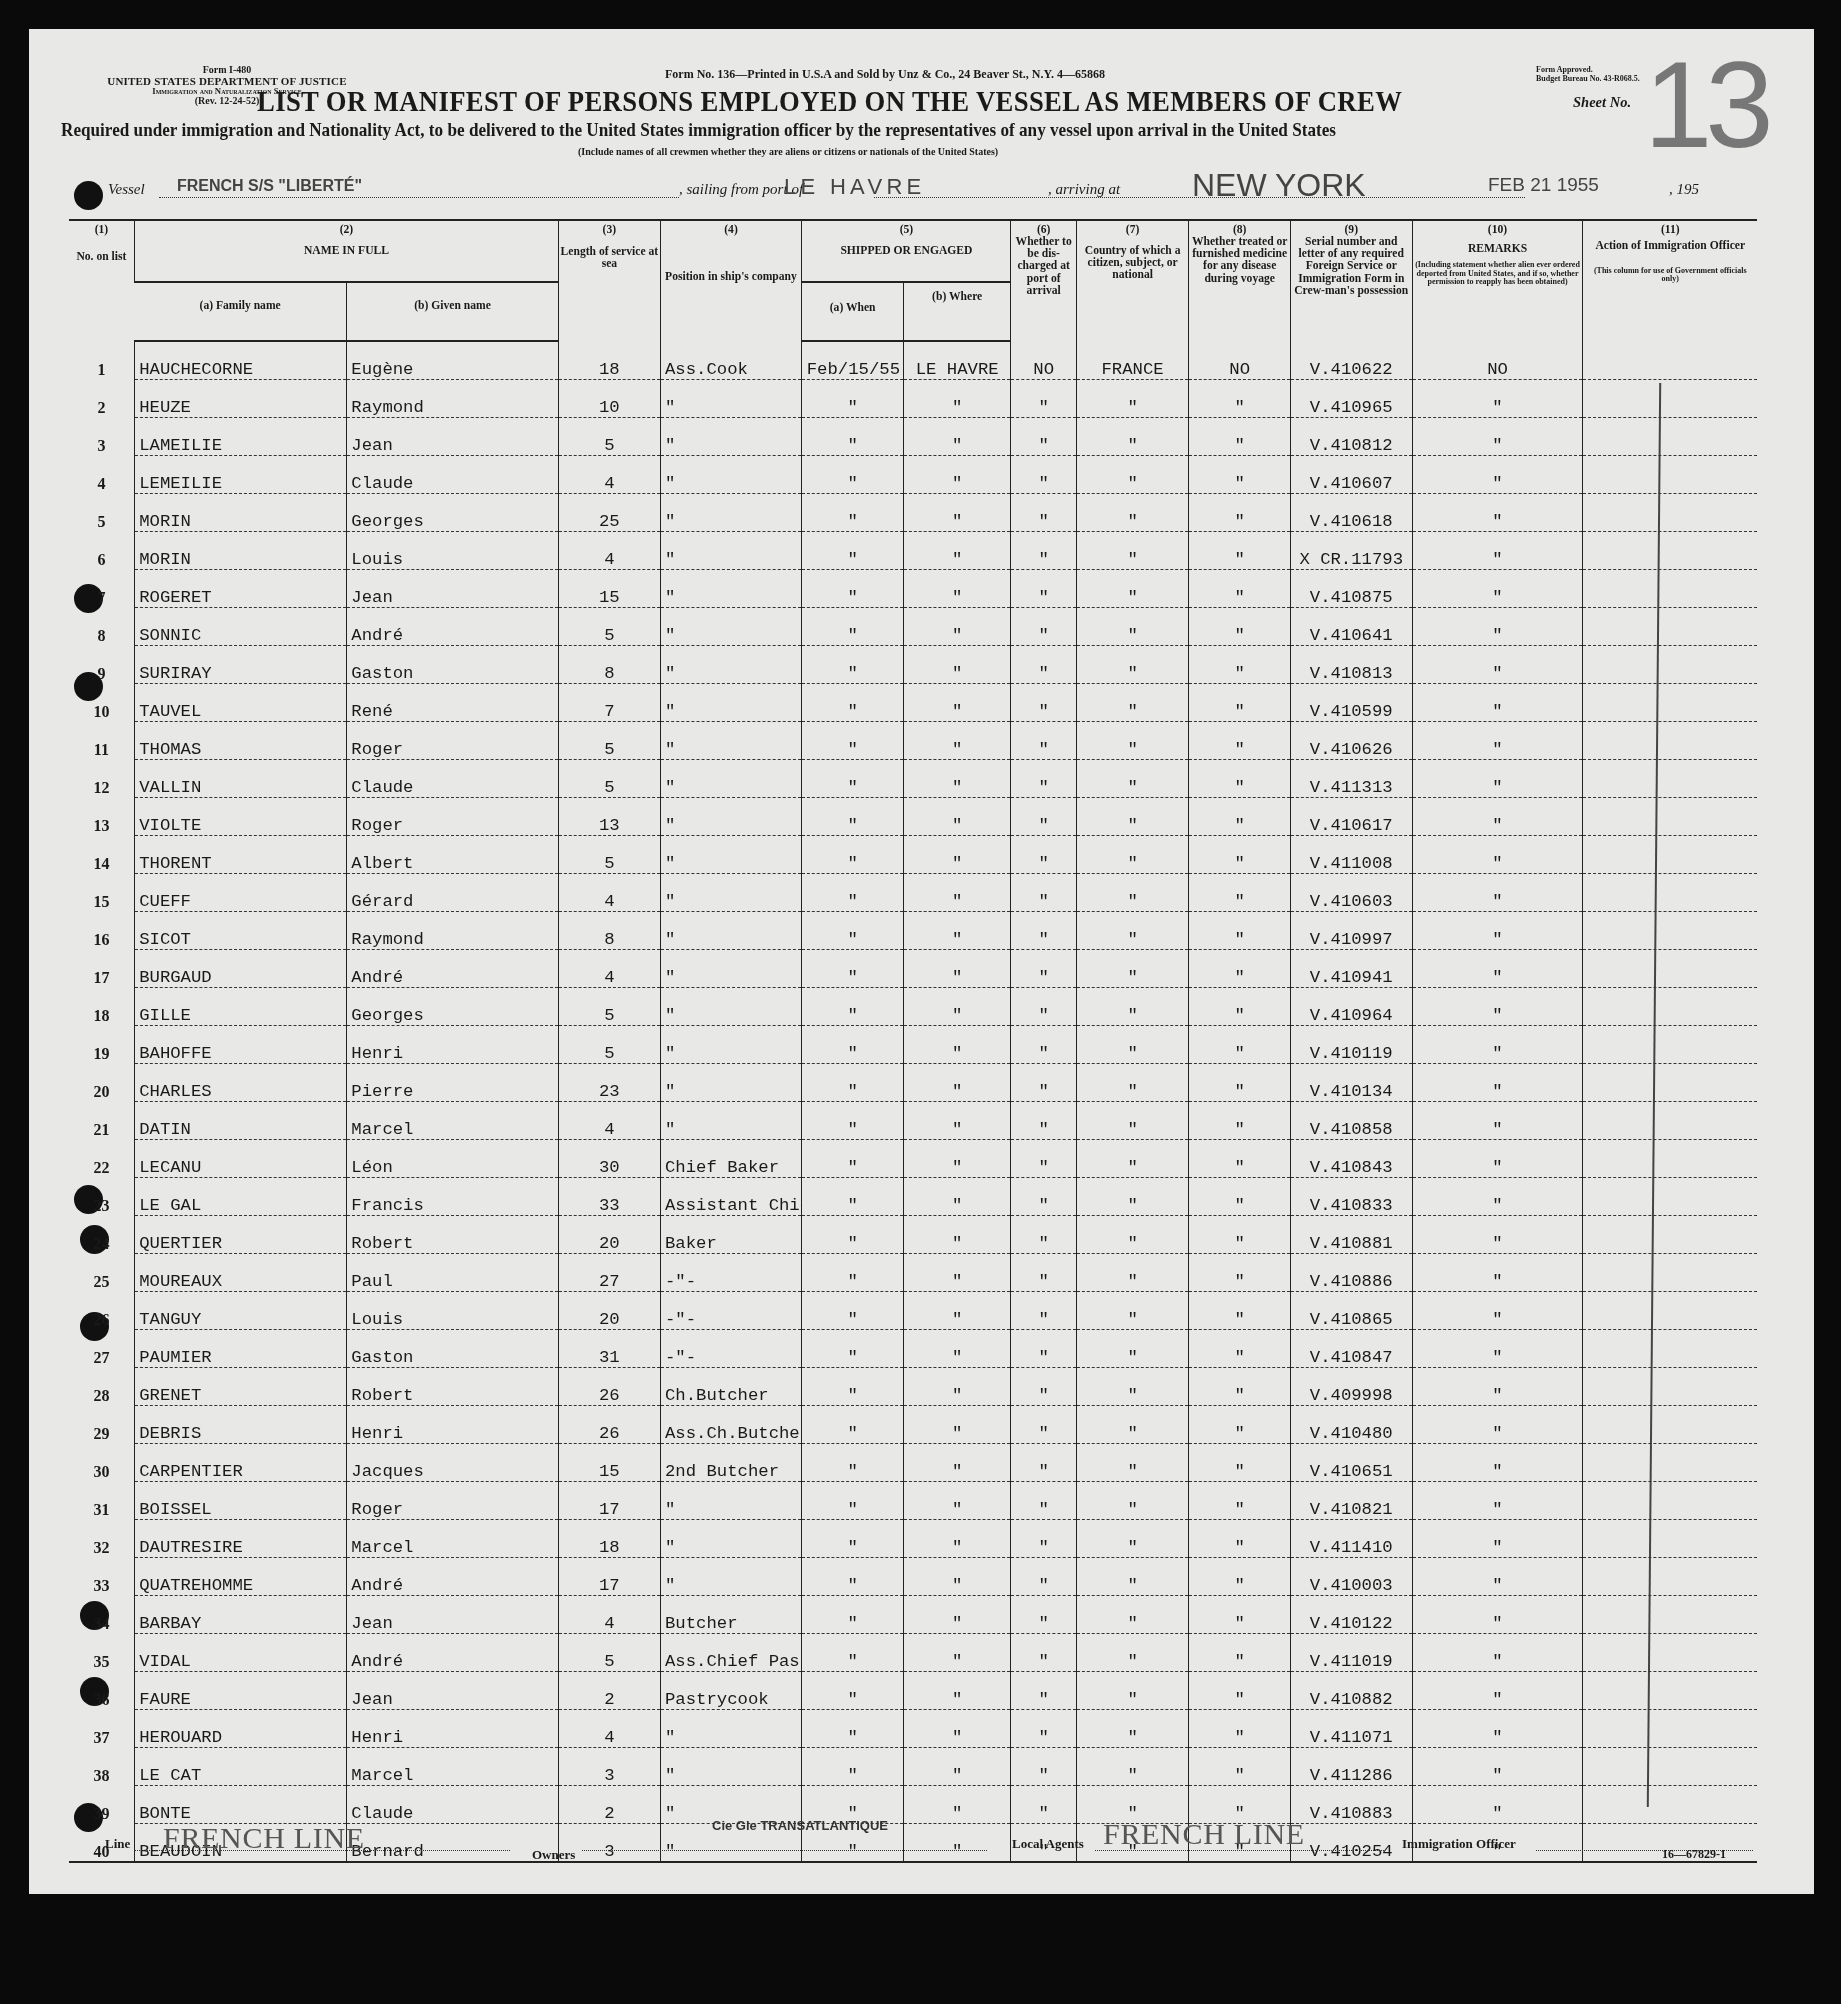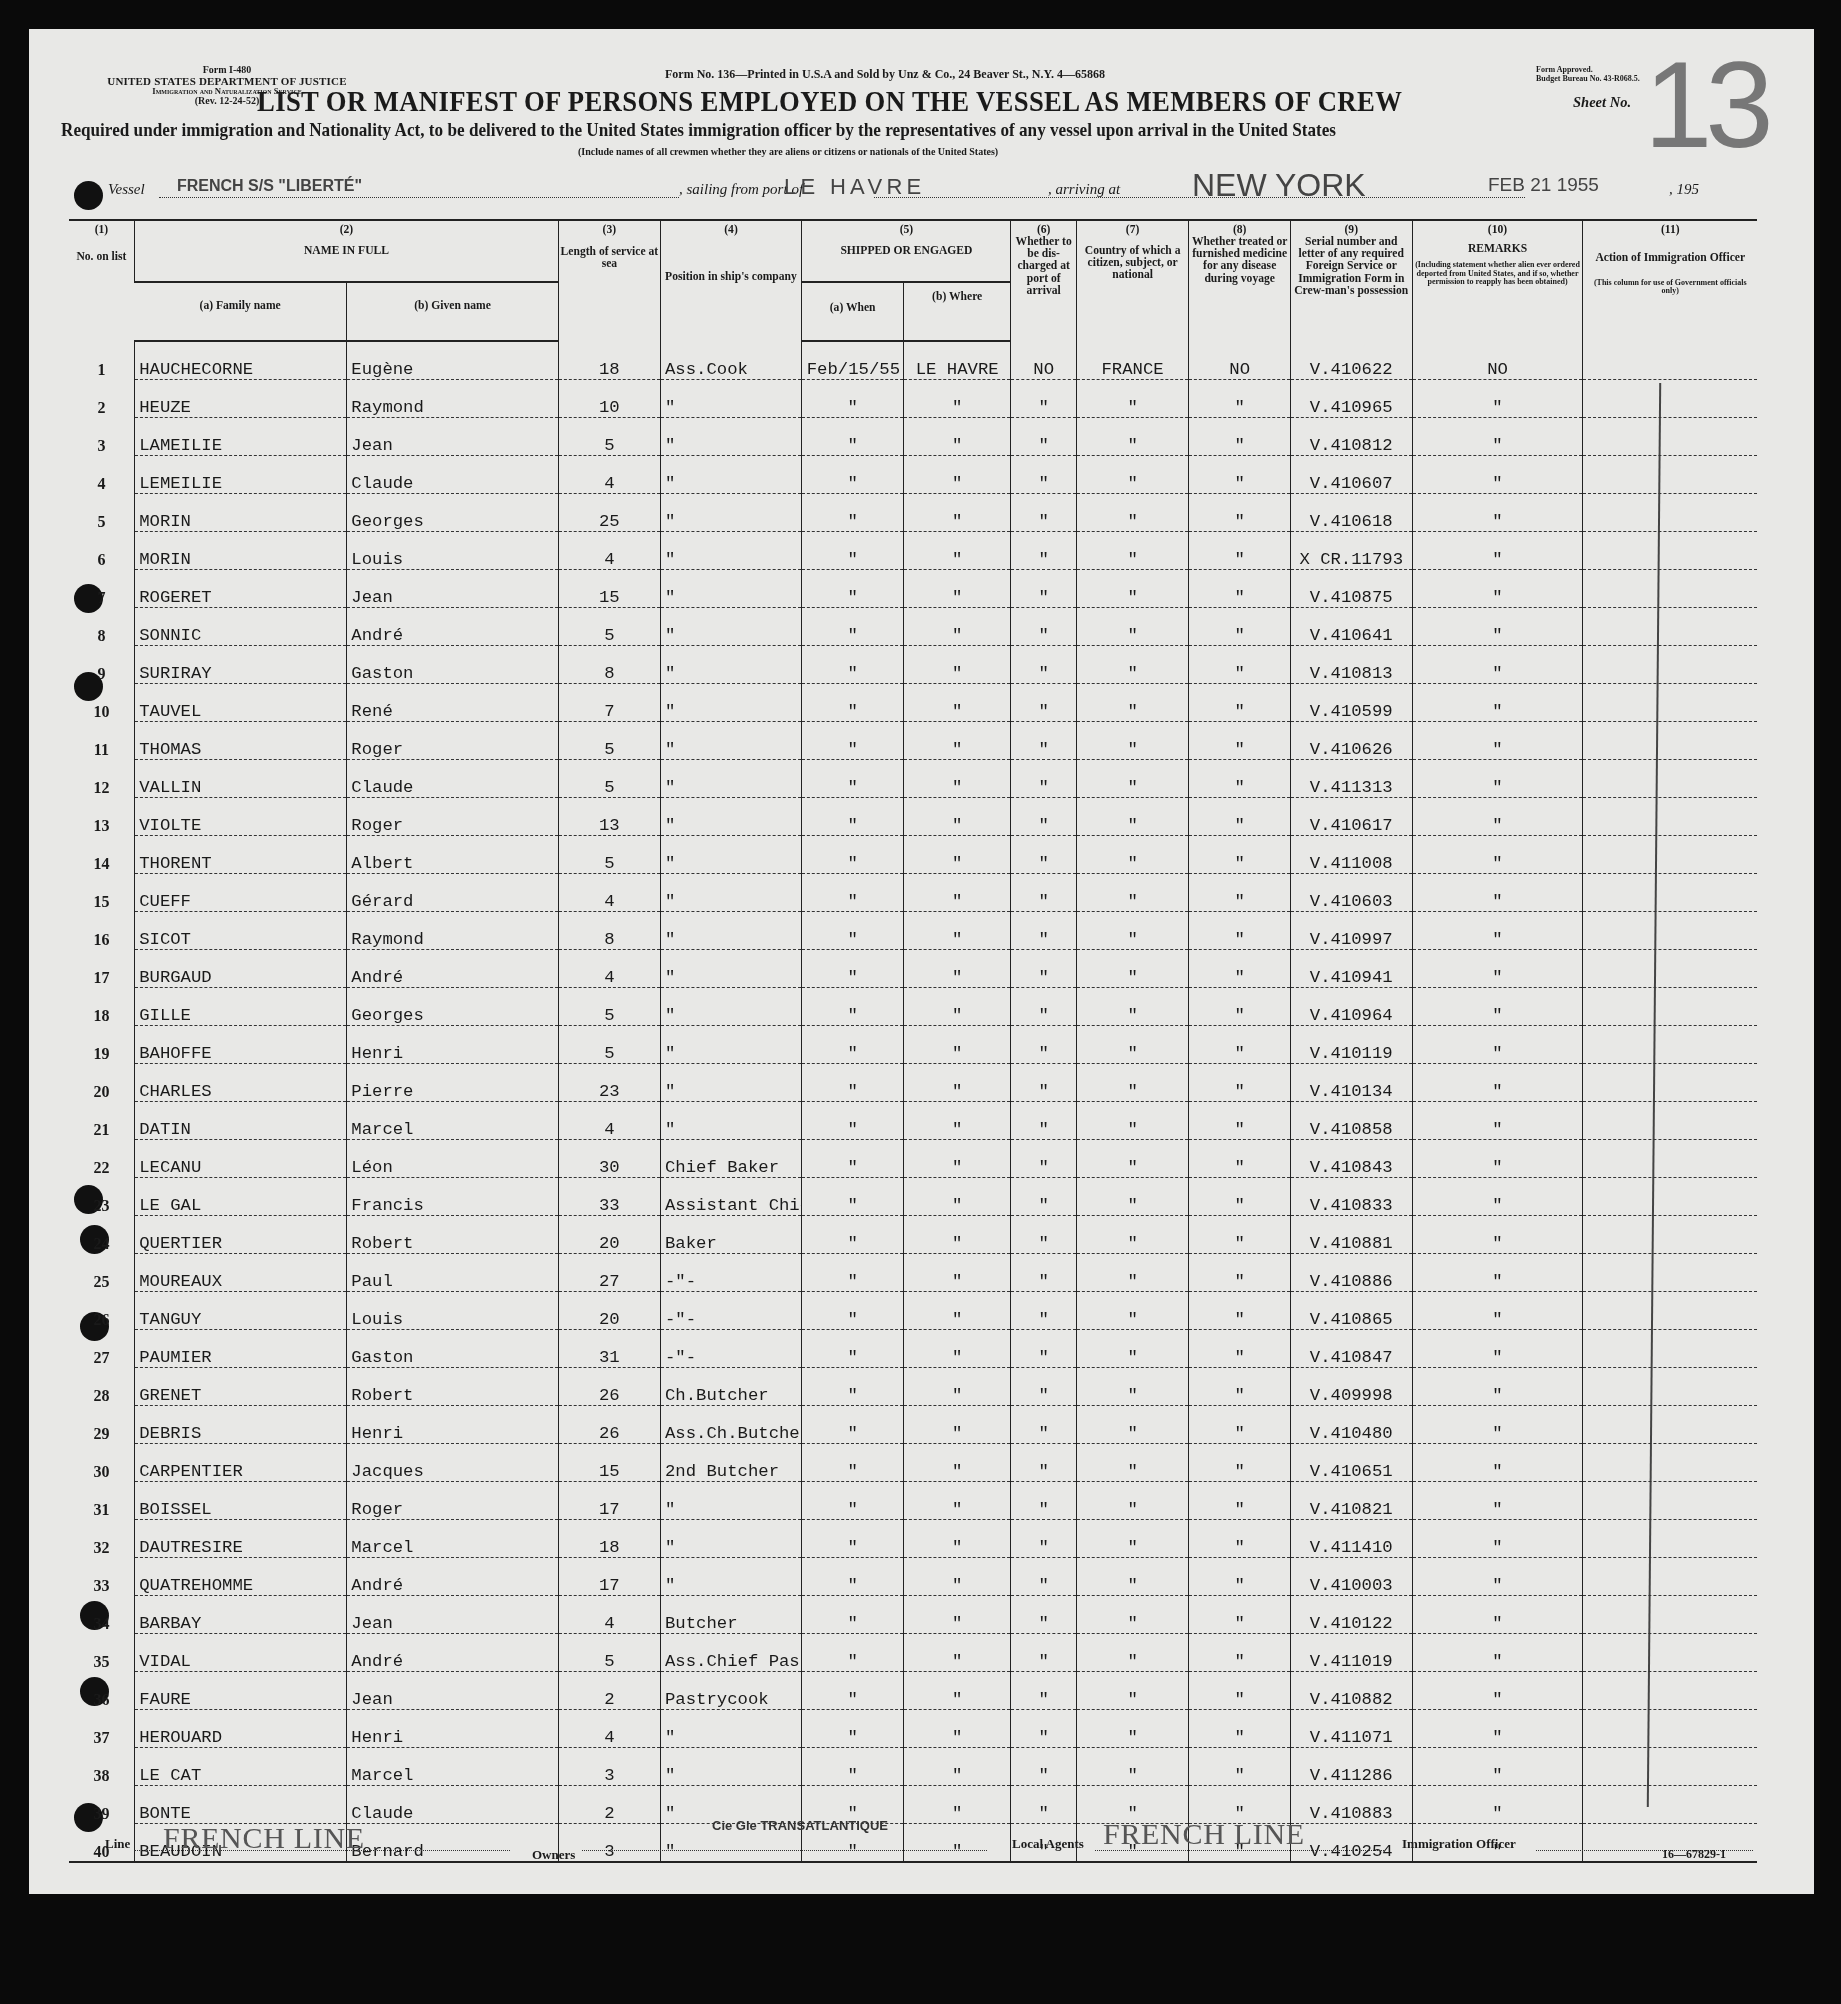--- a/index.html
+++ b/index.html
@@ -137,21 +137,21 @@
           <div>(9)</div>
           <div>Serial number and letter of any required Foreign Service or Immigration Form in Crew-man's possession</div>
         </th>
       <th rowspan="2">
           <div>(10)</div>
           <div style="margin-top:7.2px">REMARKS</div>
           <div class="small" style="font-size:8px;margin-top:5.8px">(Including statement whether alien ever ordered deported from United States, and if so, whether permission to reapply has been obtained)</div>
         </th>
       <th rowspan="2">
           <div>(11)</div>
-          <div style="margin-top:16px">Action of Immigration Officer</div>
+          <div style="margin-top:4px">Action of Immigration Officer</div>
           <div style="font-size:8px;margin-top:14.5px">(This column for use of Government officials only)</div>
         </th>
     </tr>
     <tr class="hdrbot">
       <th style="height:51px;border-top:2.2px solid #222">
           <div style="margin-top:14.5px">(a) Family name</div>
         </th>
       <th style="border-top:2.2px solid #222">
           <div style="margin-top:14.5px">(b) Given name</div>
         </th>

